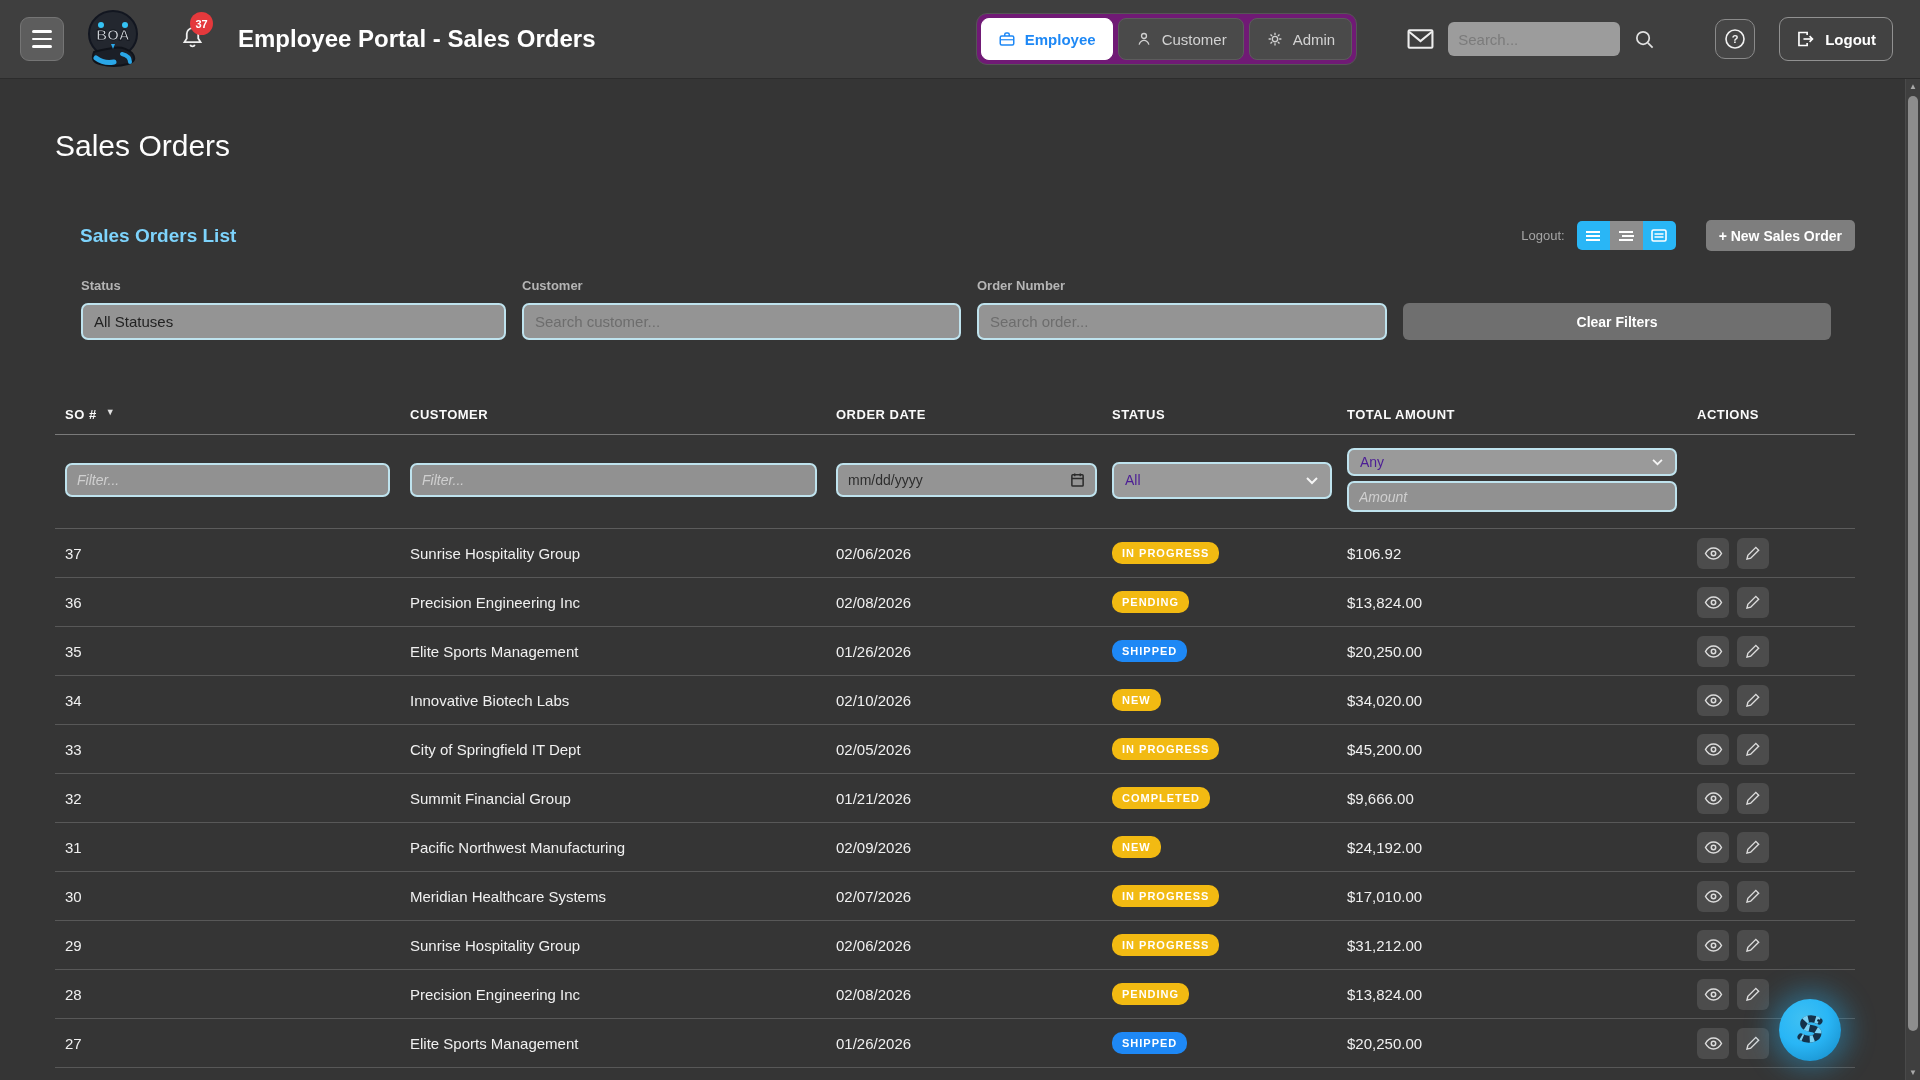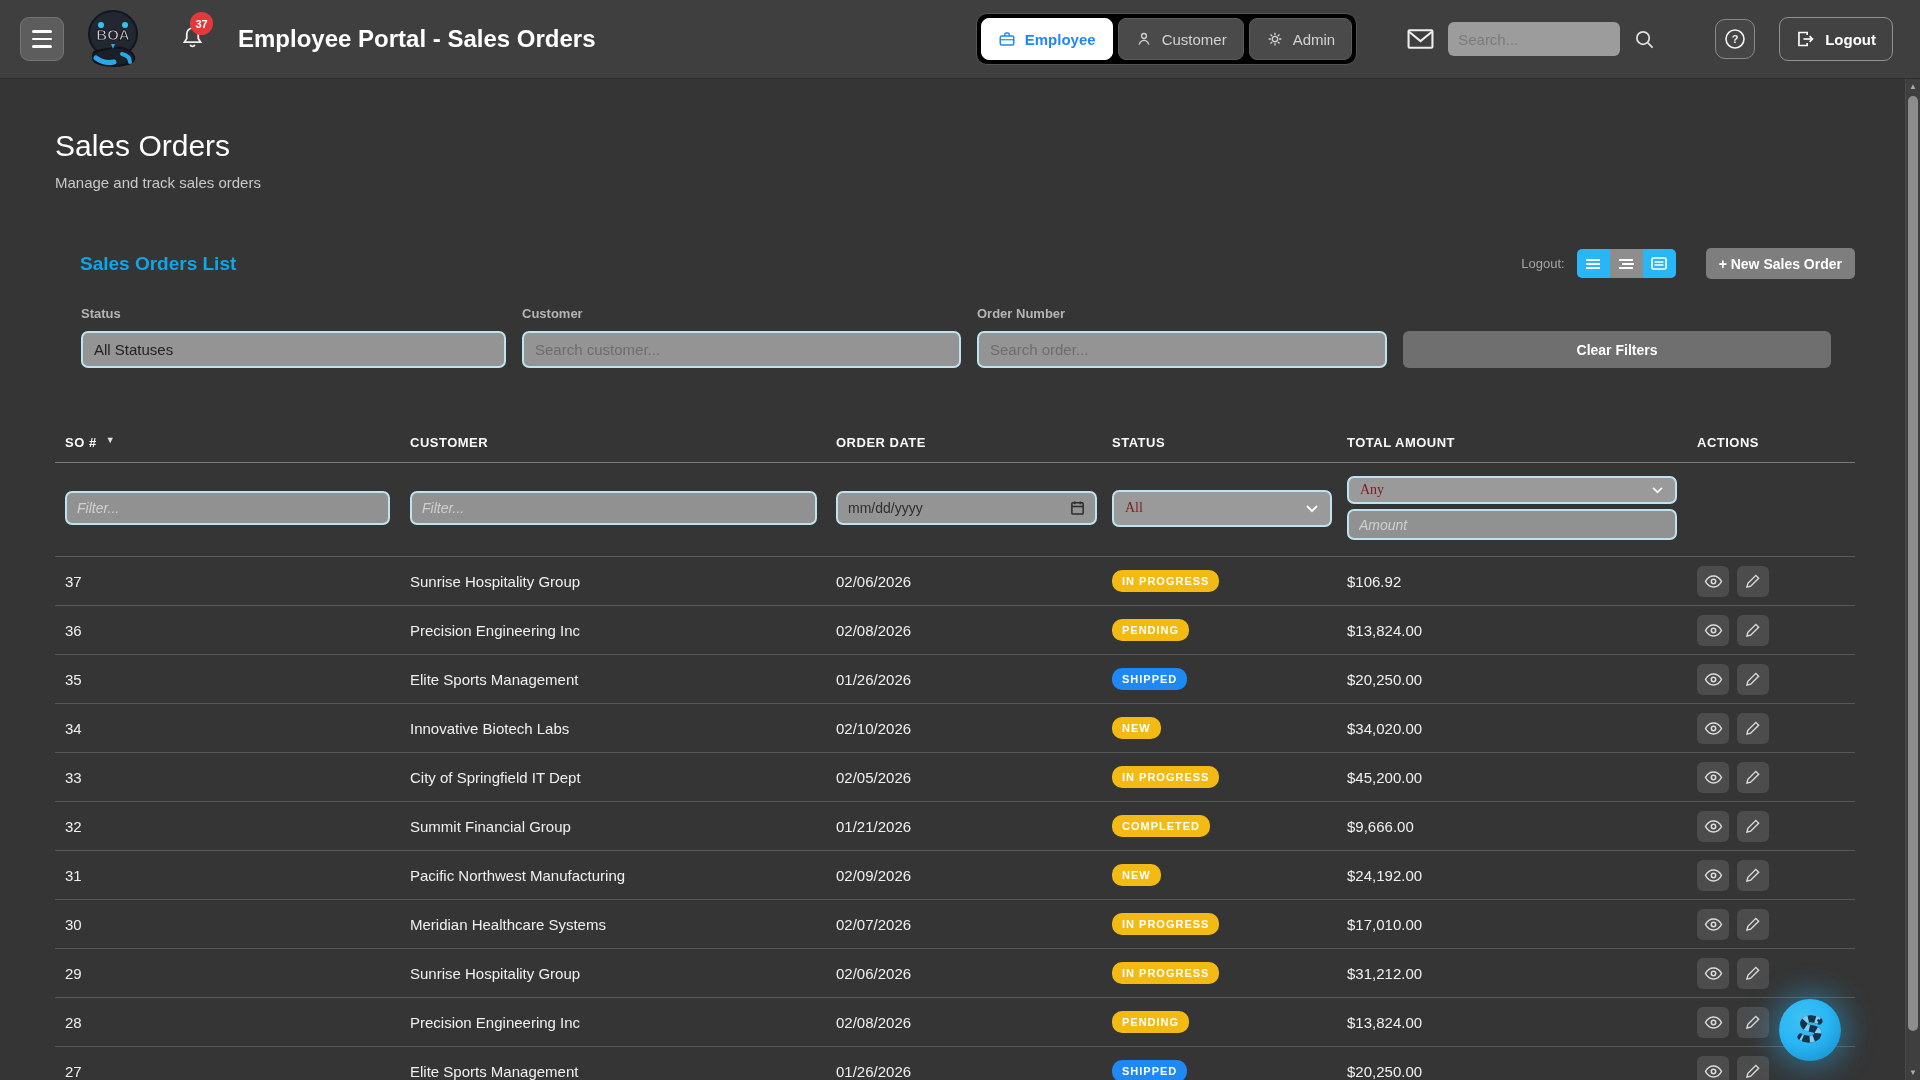--- a/index.html
+++ b/index.html
@@ -23,21 +23,21 @@
   .logo-wrap { margin-left:20px; width:60px; height:66px; display:flex; align-items:center; }
   .bell-wrap { margin-left:36px; position:relative; width:26px; height:30px; cursor:pointer; }
   .notif-badge {
     position:absolute; top:-12px; left:10px; min-width:23px; height:23px;
     background:var(--badge-red); border-radius:50%; color:#fff;
     font-size:11px; font-weight:bold; display:flex; align-items:center; justify-content:center;
     padding:0 3px;
   }
   .header-title { margin-left:32px; font-size:24px; font-weight:bold; color:#ffffff; }
   .tab-group {
-    margin-left:auto; background:#000000; border:1px solid #555;
+    margin-left:auto; background:#701a75; border:1px solid #555;
     border-radius:11px; padding:4px; display:flex; gap:5px; height:52px; align-items:stretch;
   }
   .tab {
     display:flex; align-items:center; gap:9px; padding:0 16px;
     border-radius:8px; font-size:15px; color:#d2d2d2; cursor:pointer;
     background:#4a4a4a; border:1px solid #5c5c5c;
   }
   .tab.active { background:#ffffff; color:var(--tab-blue); font-weight:bold; border:1px solid #fff; }
   .mail-icon-wrap { margin-left:50px; cursor:pointer; display:flex; }
   .header-search {
@@ -55,21 +55,21 @@
   .logout-btn {
     margin-left:24px; height:44px; padding:0 16px; border-radius:9px;
     background:#424242; border:1px solid #919191; display:flex; gap:10px;
     align-items:center; color:#fff; font-size:15px; font-weight:bold; cursor:pointer;
   }
   
   .main { padding:0 65px 0 55px; }
   .page-title { margin-top:50px; font-size:30px; font-weight:400; color:#fdfdfd; }
   .page-subtitle { margin-top:11px; font-size:15px; color:#c9c9c9; }
   .section-header { margin:57px 0 0 25px; display:flex; align-items:center; }
-  .section-title { font-size:19px; font-weight:bold; color:#0ea5e9; }
+  .section-title { font-size:19px; font-weight:bold; color:#7dd3fc; }
   .section-tools { margin-left:auto; display:flex; align-items:center; }
   .density-label { font-size:13px; color:#a5a5a5; margin-right:12px; }
   .density-group { display:flex; border-radius:5px; overflow:hidden; }
   .density-btn {
     width:33px; height:29px; background:#8d8d8d; border:none; cursor:pointer;
     display:flex; align-items:center; justify-content:center;
   }
   .density-btn.active { background:var(--accent-cyan); }
   .new-order-btn {
     margin-left:30px; height:31px; padding:0 13px; border-radius:5px; border:none;
@@ -113,21 +113,21 @@
   .mini-input::placeholder { color:#cfcfcf; }
   .so-filter { width:325px; }
   .cust-filter { width:407px; }
   .date-input {
     width:261px; height:34px; background:#949494; border:2px solid #bfe3ee; border-radius:7px;
     display:flex; align-items:center; padding:0 10px; font-size:14px; color:#2e2e2e; cursor:pointer;
   }
   .date-input svg { margin-left:auto; }
   .fake-select {
     background:#9a9a9a; border:2px solid #bfe3ee; border-radius:7px;
-    display:flex; align-items:center; padding:0 11px; color:#7f1d1d; font-size:14px; cursor:pointer;font-family:Liberation Serif, serif;
+    display:flex; align-items:center; padding:0 11px; color:#4c1d95; font-size:14px; cursor:pointer;
   }
   .fake-select svg { margin-left:auto; }
   .status-filter-select { width:220px; height:37px; }
   .amount-stack { display:flex; flex-direction:column; gap:5px; width:330px; }
   .amount-op-select { height:28px; }
   .amount-input { width:100%; height:31px; }
   .t-row { height:49px; align-items:center; border-bottom:1px solid #585858; }
   .t-row .cell { padding-left:10px; font-size:15px; color:#f0f0f0; }
   .badge {
     display:inline-block; padding:5px 10px; border-radius:10px;
@@ -245,21 +245,20 @@
       <path d="M13 6V3H3v16h10v-3" fill="none" stroke="#fff" stroke-width="2"></path>
       <path d="M8.5 11H19.5" stroke="#fff" stroke-width="2"></path>
       <path d="M16 7.5 19.5 11 16 14.5" fill="none" stroke="#fff" stroke-width="2"></path>
     </svg>
     <span>Logout</span>
   </button>
 </header>
 
 <main class="main">
   <h2 class="page-title">Sales Orders</h2>
-  <p class="page-subtitle">Manage and track sales orders</p>
 
   <div class="section-header">
     <span class="section-title">Sales Orders List</span>
     <div class="section-tools">
       <span class="density-label">Logout:</span>
       <div class="density-group">
         <button class="density-btn active">
           <svg width="16" height="12" viewBox="0 0 16 12">
             <path d="M1 2h14M1 6h14M1 10h14" stroke="#fff" stroke-width="2"></path>
           </svg>

